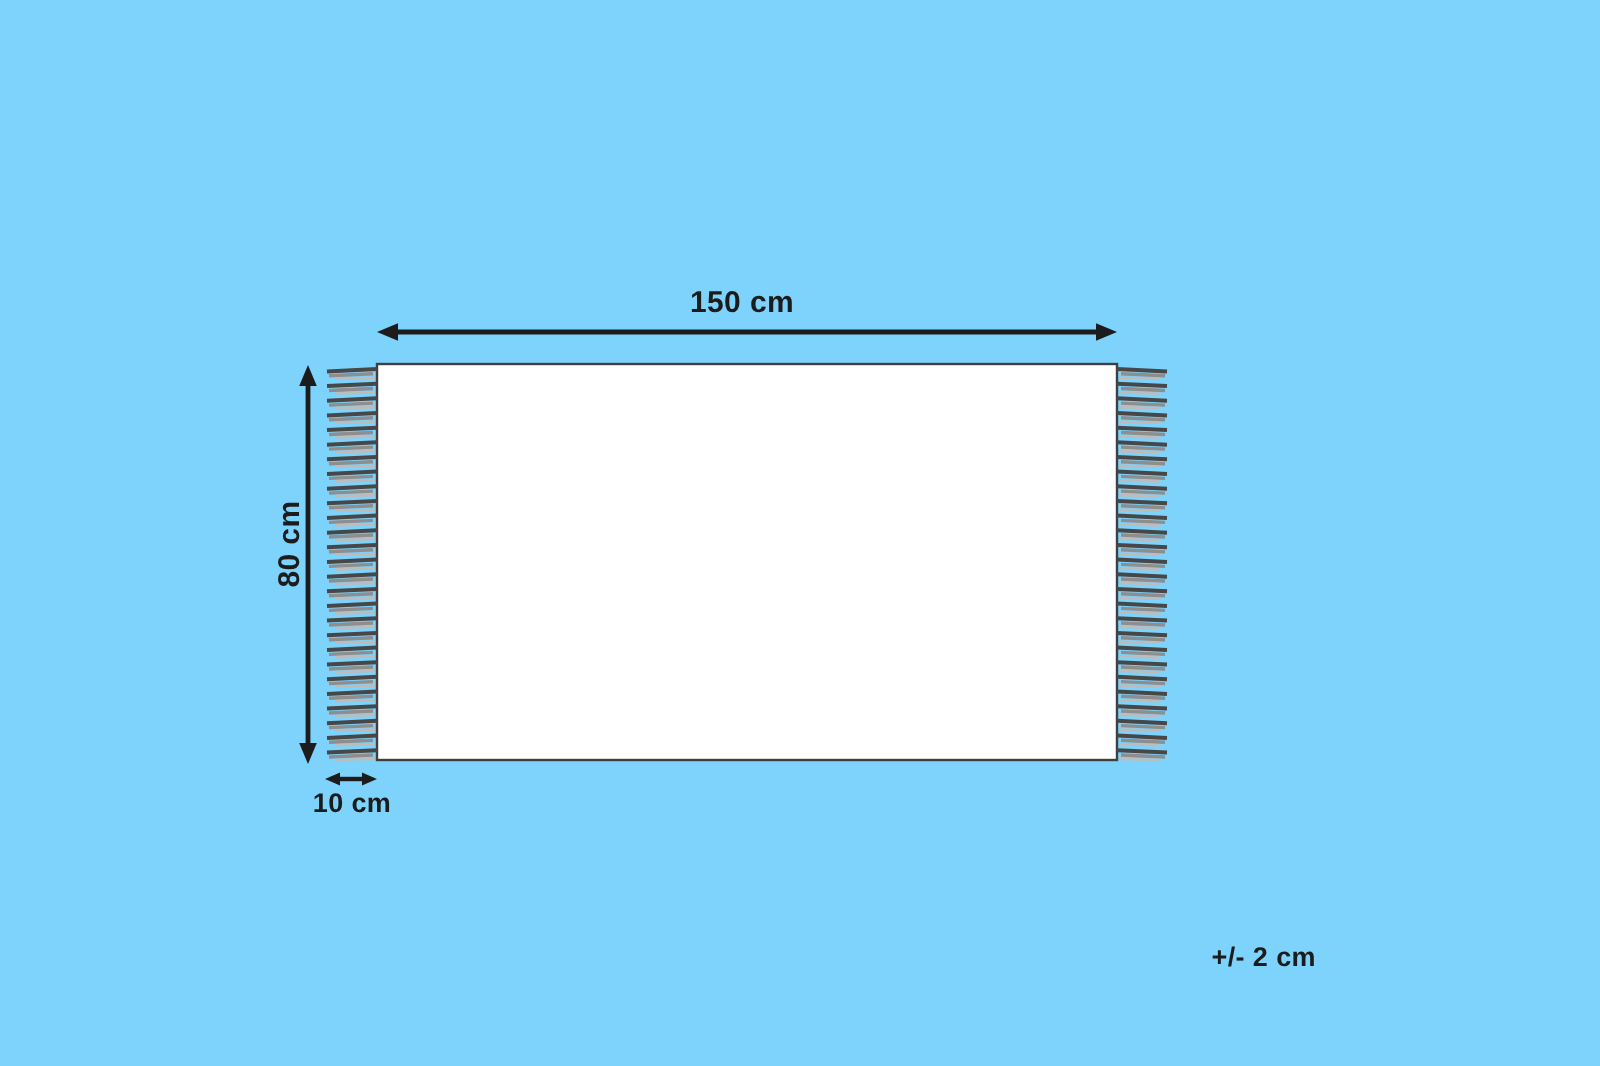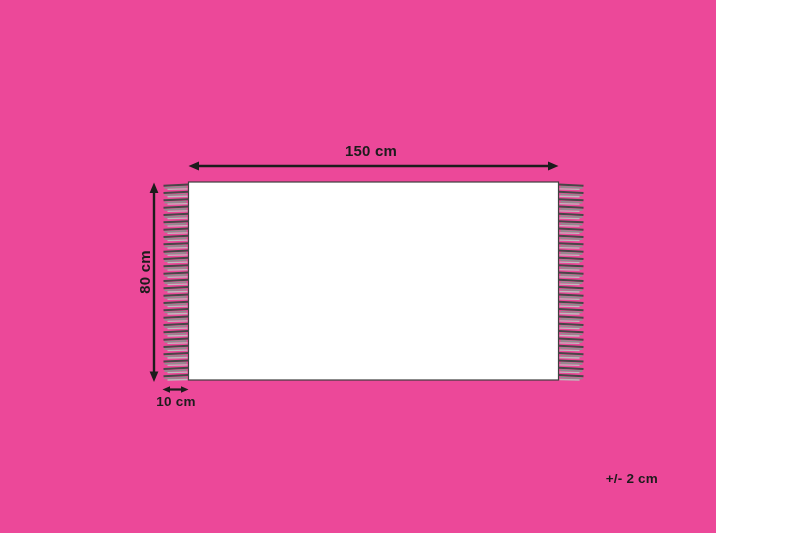--- a/index.html
+++ b/index.html
@@ -3,23 +3,23 @@
 <meta charset="utf-8">
 <style>
   html, body {
     margin: 0;
     padding: 0;
     background: #ffffff;
     font-family: "Liberation Sans", sans-serif;
   }
   .stage {
     position: relative;
-    width: 716px;
+    width: 800px;
     height: 533px;
-    background: #ec4899;
+    background: #7dd3fc;
     overflow: hidden;
   }
   svg text {
     font-family: "Liberation Sans", "DejaVu Sans", sans-serif;
     font-weight: 700;
   }
   .dim-label { font-size: 15px; letter-spacing: 0.2px; }
   .dim-label-small { font-size: 13.5px; letter-spacing: 0.2px; }
 </style>
 </head>

